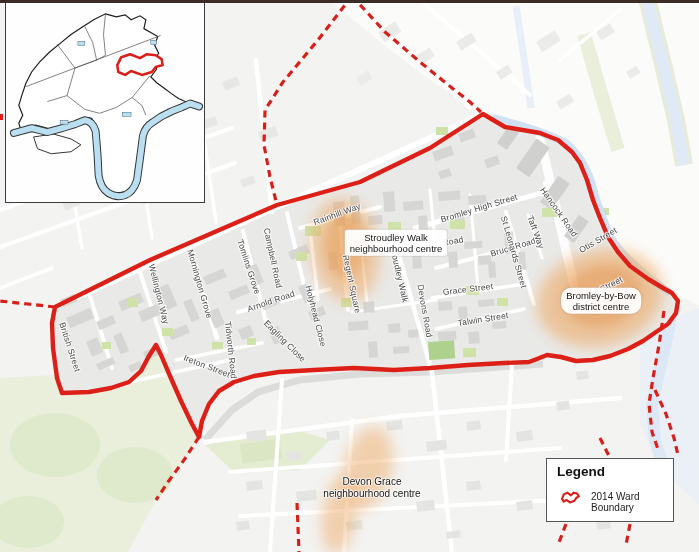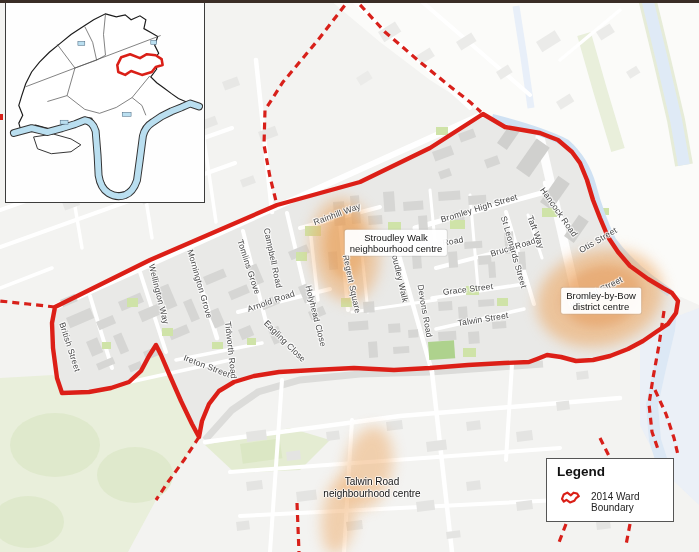--- a/index.html
+++ b/index.html
@@ -312,26 +312,26 @@
       <span class="st" style="left: 316px; top: 316px; transform: translate(-50%, -50%) rotate(76deg);">Holyhead Close</span>
       <span class="st" style="left: 285px; top: 341px; transform: translate(-50%, -50%) rotate(45deg);">Eagling Close</span>
       <span class="st" style="left: 207px; top: 366px; transform: translate(-50%, -50%) rotate(21deg);">Ireton Street</span>
     </div>
 
 <div id="centre-labels">
       <div class="centre boxed" style="left: 396px; top: 243px;">
         <div>Stroudley Walk</div>
         <div>neighbourhood centre</div>
       </div>
-      <div class="centre boxed" style="left: 601px; top: 301px;">
+      <div class="centre boxed" style="left: 601px; top: 301px; border-radius: 10px;">
         <div>Bromley-by-Bow</div>
         <div>district centre</div>
       </div>
       <div class="centre plain" style="left: 372px; top: 488px;">
-        <div>Talwin Road</div>
+        <div>Devon Grace</div>
         <div>neighbourhood centre</div>
       </div>
     </div>
 
 <div id="inset">
   <svg width="197" height="198" viewBox="0 0 200 201" xmlns="http://www.w3.org/2000/svg">
 
     <path d="M28,136 L48,133 L66,138 L76,144 L66,151 L46,153 L32,148 Z" fill="#fff" stroke="#333" stroke-width="1"></path>
 
     <path d="M101,11 L112,14 L121,12 L127,17 L136,13 L142,17 L140,26 L147,30 L154,34 L151,43

